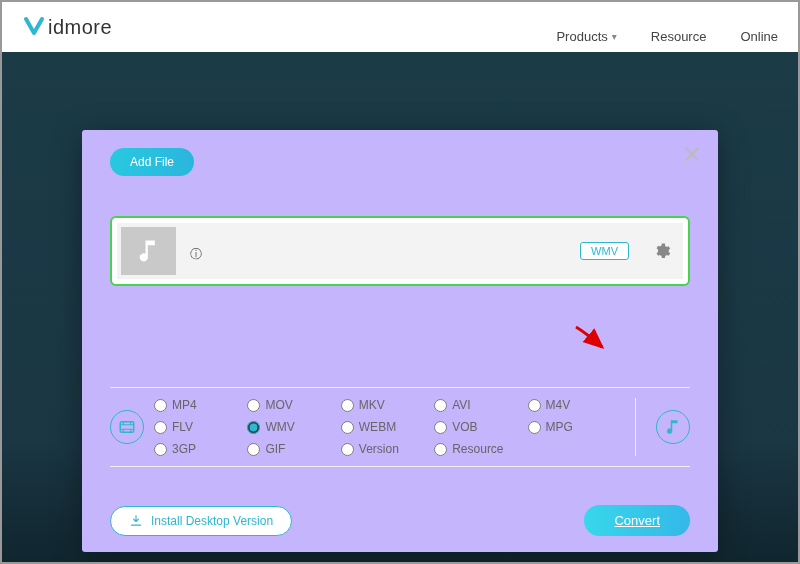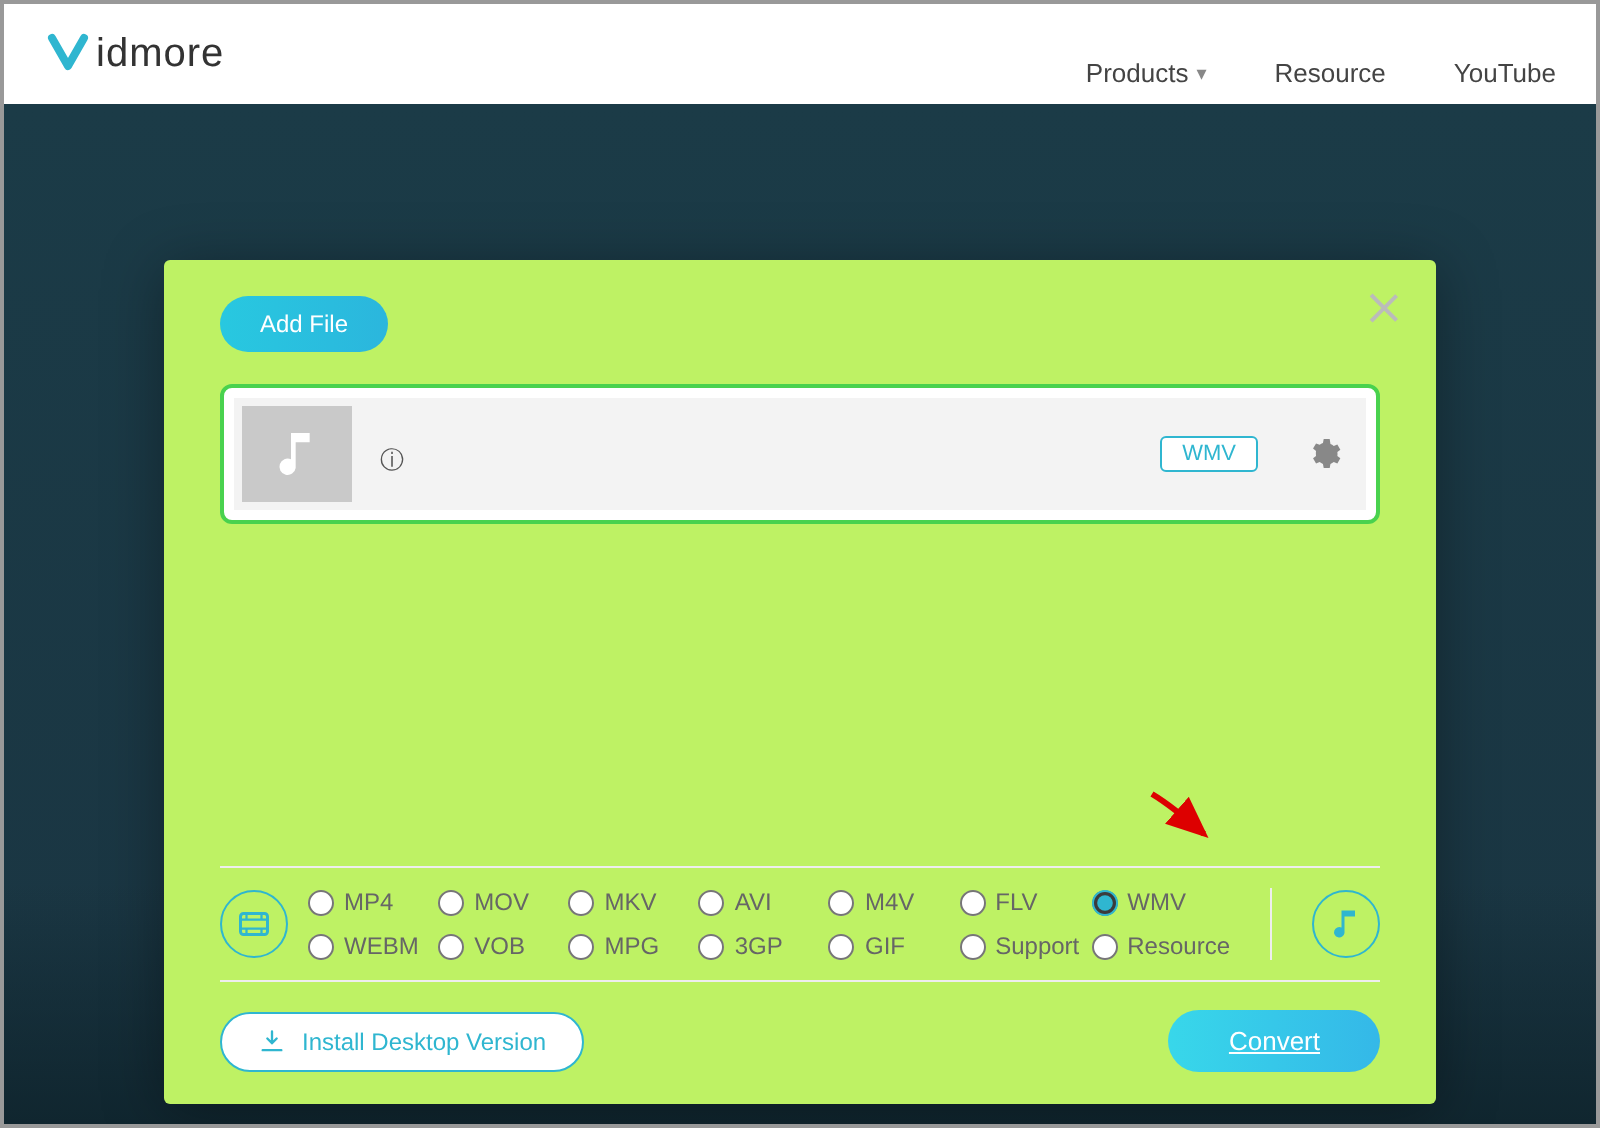--- a/index.html
+++ b/index.html
@@ -56,25 +56,25 @@
     content: "";
     border-left: 12px solid #2fb6bf;
     border-top: 8px solid transparent;
     border-bottom: 8px solid transparent;
     margin-left: 3px;
   }
 
   .modal {
     position: absolute;
     left: 80px; right: 80px; top: 128px; bottom: 10px;
-    background: #bef264;
+    background: #c4b5fd;
     border-radius: 3px;
     box-shadow: 0 4px 30px rgba(0,0,0,.35);
     padding: 18px 28px 16px;
-    display: flex; flex-direction: column;
+    display: flex; flex-direction: column; gap: 24px;
   }
   .close-x {
     position: absolute; top: 14px; right: 16px;
     width: 20px; height: 20px; cursor: pointer; color: #aaa;
   }
   .close-x::before, .close-x::after {
     content:""; position:absolute; left:9px; top:1px; width:1.5px; height:18px; background:#bbb;
   }
   .close-x::before { transform: rotate(45deg); }
   .close-x::after { transform: rotate(-45deg); }
@@ -130,21 +130,21 @@
   }
   .cat-icon {
     width:34px;height:34px;border:1.5px solid #2fb6d0;border-radius:50%;
     display:flex;align-items:center;justify-content:center;color:#2fb6d0;
     flex-shrink:0;
   }
   .cat-icon.music { border-color:#2fb6d0; }
   .cat-icon svg{width:18px;height:18px;fill:#2fb6d0;}
   .fmt-grid {
     flex:1; display:grid;
-    grid-template-columns: repeat(7, 1fr);
+    grid-template-columns: repeat(5, 1fr);
     row-gap:8px; column-gap:6px;
     font-size:12px; color:#666;
   }
   .fmt-opt { display:flex; align-items:center; gap:5px; cursor:pointer; white-space:nowrap; }
   .fmt-opt input { margin:0; accent-color:#2fb6d0; cursor:pointer; }
   .vdiv { width:1px; background:#eee; align-self:stretch; margin:0 10px; }
 
   .bottom {
     display:flex; align-items:center; padding-top:14px;
   }
@@ -175,21 +175,21 @@
   </div>
   <div class="nav">
     <div class="nav-item">
       <span>Products</span>
       <span class="chev">▾</span>
     </div>
     <div class="nav-item">
       <span>Resource</span>
     </div>
     <div class="nav-item">
-      <span>YouTube</span>
+      <span>Online</span>
     </div>
   </div>
 </div>
 
 <div class="hero">
   <div class="hero-title">
     <span class="play-circle"></span>
     <span>Free Video Converter Online</span>
   </div>
 </div>
@@ -282,21 +282,21 @@
         <label class="fmt-opt">
           <input type="radio" name="fmt" style="">
           <span>3GP</span>
         </label>
         <label class="fmt-opt">
           <input type="radio" name="fmt" style="">
           <span>GIF</span>
         </label>
         <label class="fmt-opt">
           <input type="radio" name="fmt" style="">
-          <span>Support</span>
+          <span>Version</span>
         </label>
         <label class="fmt-opt">
           <input type="radio" name="fmt" style="">
           <span>Resource</span>
         </label>
       </div>
     <div class="vdiv"></div>
     <div class="cat-icon music">
       <svg viewBox="0 0 24 24">
           <path d="M9 3v11.3A3.5 3.5 0 1 0 11 18V7h7V3H9z"></path>

